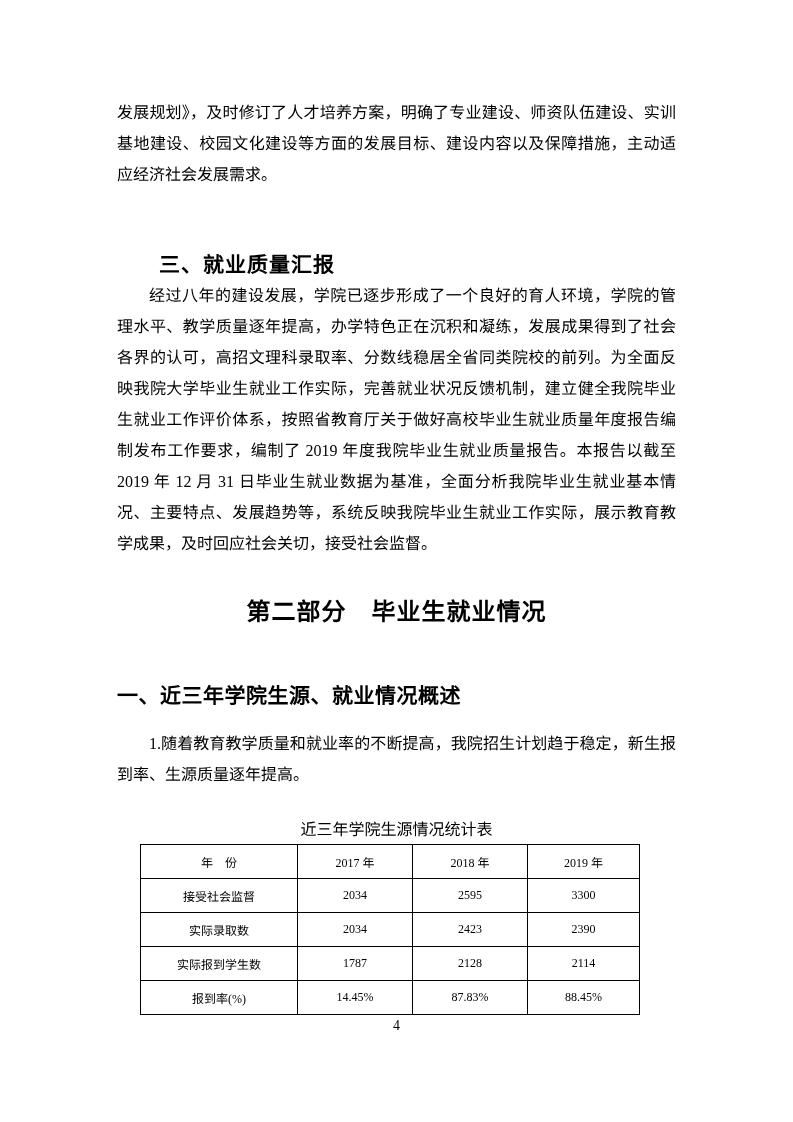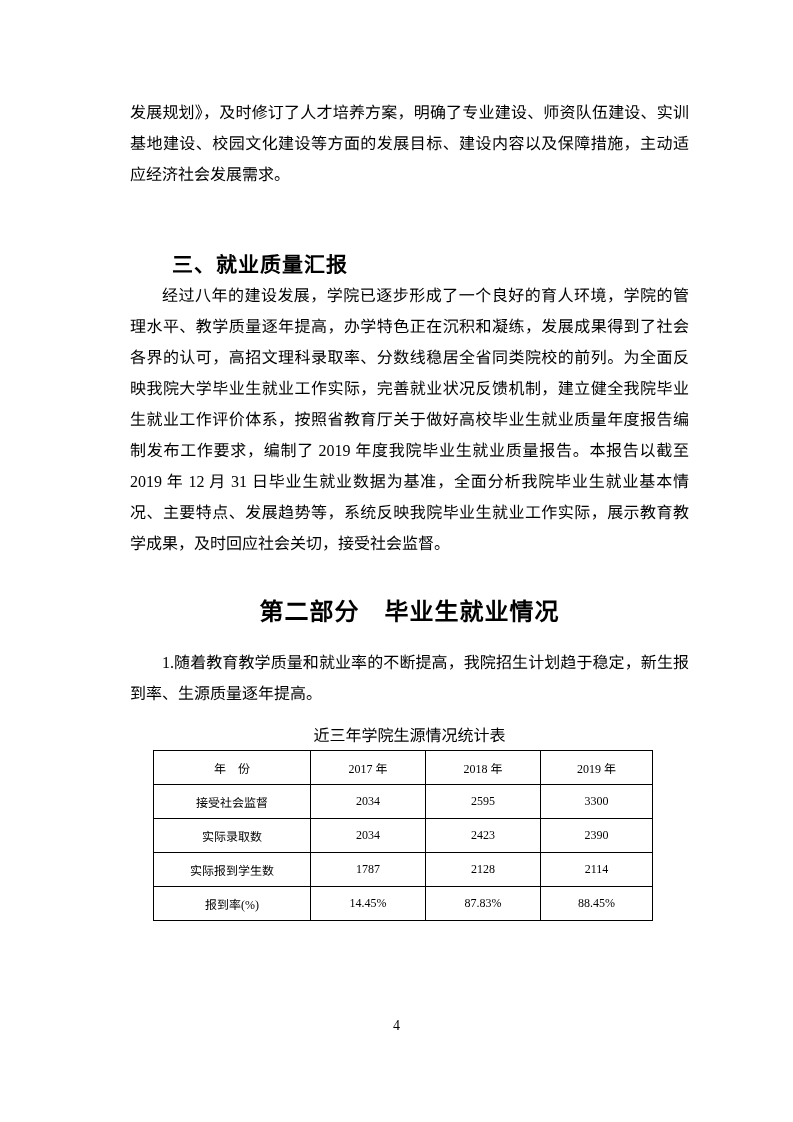--- a/index.html
+++ b/index.html
@@ -7,21 +7,21 @@
     position: relative;
     width: 793px;
     height: 1122px;
     background: #ffffff;
     color: #000000;
     overflow: hidden;
     font-family: "Liberation Serif", "DejaVu Serif", serif;
   }
   .content {
     position: absolute;
-    left: 130px;
+    left: 117px;
     top: 0;
     width: 559px;
   }
   .body-text {
     margin: 0;
     font-size: 16px;
     line-height: 31px;
     text-align: justify;
     text-justify: inter-character;
   }
@@ -49,21 +49,21 @@
   #h2 {
     margin: 50px 0 0 0;
     font-family: "Liberation Sans", "DejaVu Sans", sans-serif;
     font-size: 21px;
     line-height: 31px;
     font-weight: bold;
     letter-spacing: 0.5px;
   }
   #p3 { margin-top: 17px; }
   .table-caption {
-    margin-top: 14px;
+    margin-top: 27px;
     font-size: 16px;
     line-height: 26px;
     text-align: center;
   }
   table.stats {
     border-collapse: collapse;
     margin: 1px 0 0 23px;
     table-layout: fixed;
   }
   table.stats th,
@@ -95,20 +95,21 @@
   <div class="content">
 
     <p id="p1" class="body-text">发展规划》，及时修订了人才培养方案，明确了专业建设、师资队伍建设、实训基地建设、校园文化建设等方面的发展目标、建设内容以及保障措施，主动适应经济社会发展需求。</p>
 
     <h3 id="h3">三、就业质量汇报</h3>
 
     <p id="p2" class="body-text indent">经过八年的建设发展，学院已逐步形成了一个良好的育人环境，学院的管理水平、教学质量逐年提高，办学特色正在沉积和凝练，发展成果得到了社会各界的认可，高招文理科录取率、分数线稳居全省同类院校的前列。为全面反映我院大学毕业生就业工作实际，完善就业状况反馈机制，建立健全我院毕业生就业工作评价体系，按照省教育厅关于做好高校毕业生就业质量年度报告编制发布工作要求，编制了 2019 年度我院毕业生就业质量报告。本报告以截至 2019 年 12 月 31 日毕业生就业数据为基准，全面分析我院毕业生就业基本情况、主要特点、发展趋势等，系统反映我院毕业生就业工作实际，展示教育教学成果，及时回应社会关切，接受社会监督。</p>
 
     <h1 id="part-title">第二部分　毕业生就业情况</h1>
 
+    <h2 id="h2">一、近三年学院生源、就业情况概述</h2>
 
     <p id="p3" class="body-text indent">1.随着教育教学质量和就业率的不断提高，我院招生计划趋于稳定，新生报到率、生源质量逐年提高。</p>
 
     <div class="table-caption">近三年学院生源情况统计表</div>
 
     <table class="stats">
       <colgroup>
         <col style="width:157px">
         <col style="width:115px">
         <col style="width:115px">

